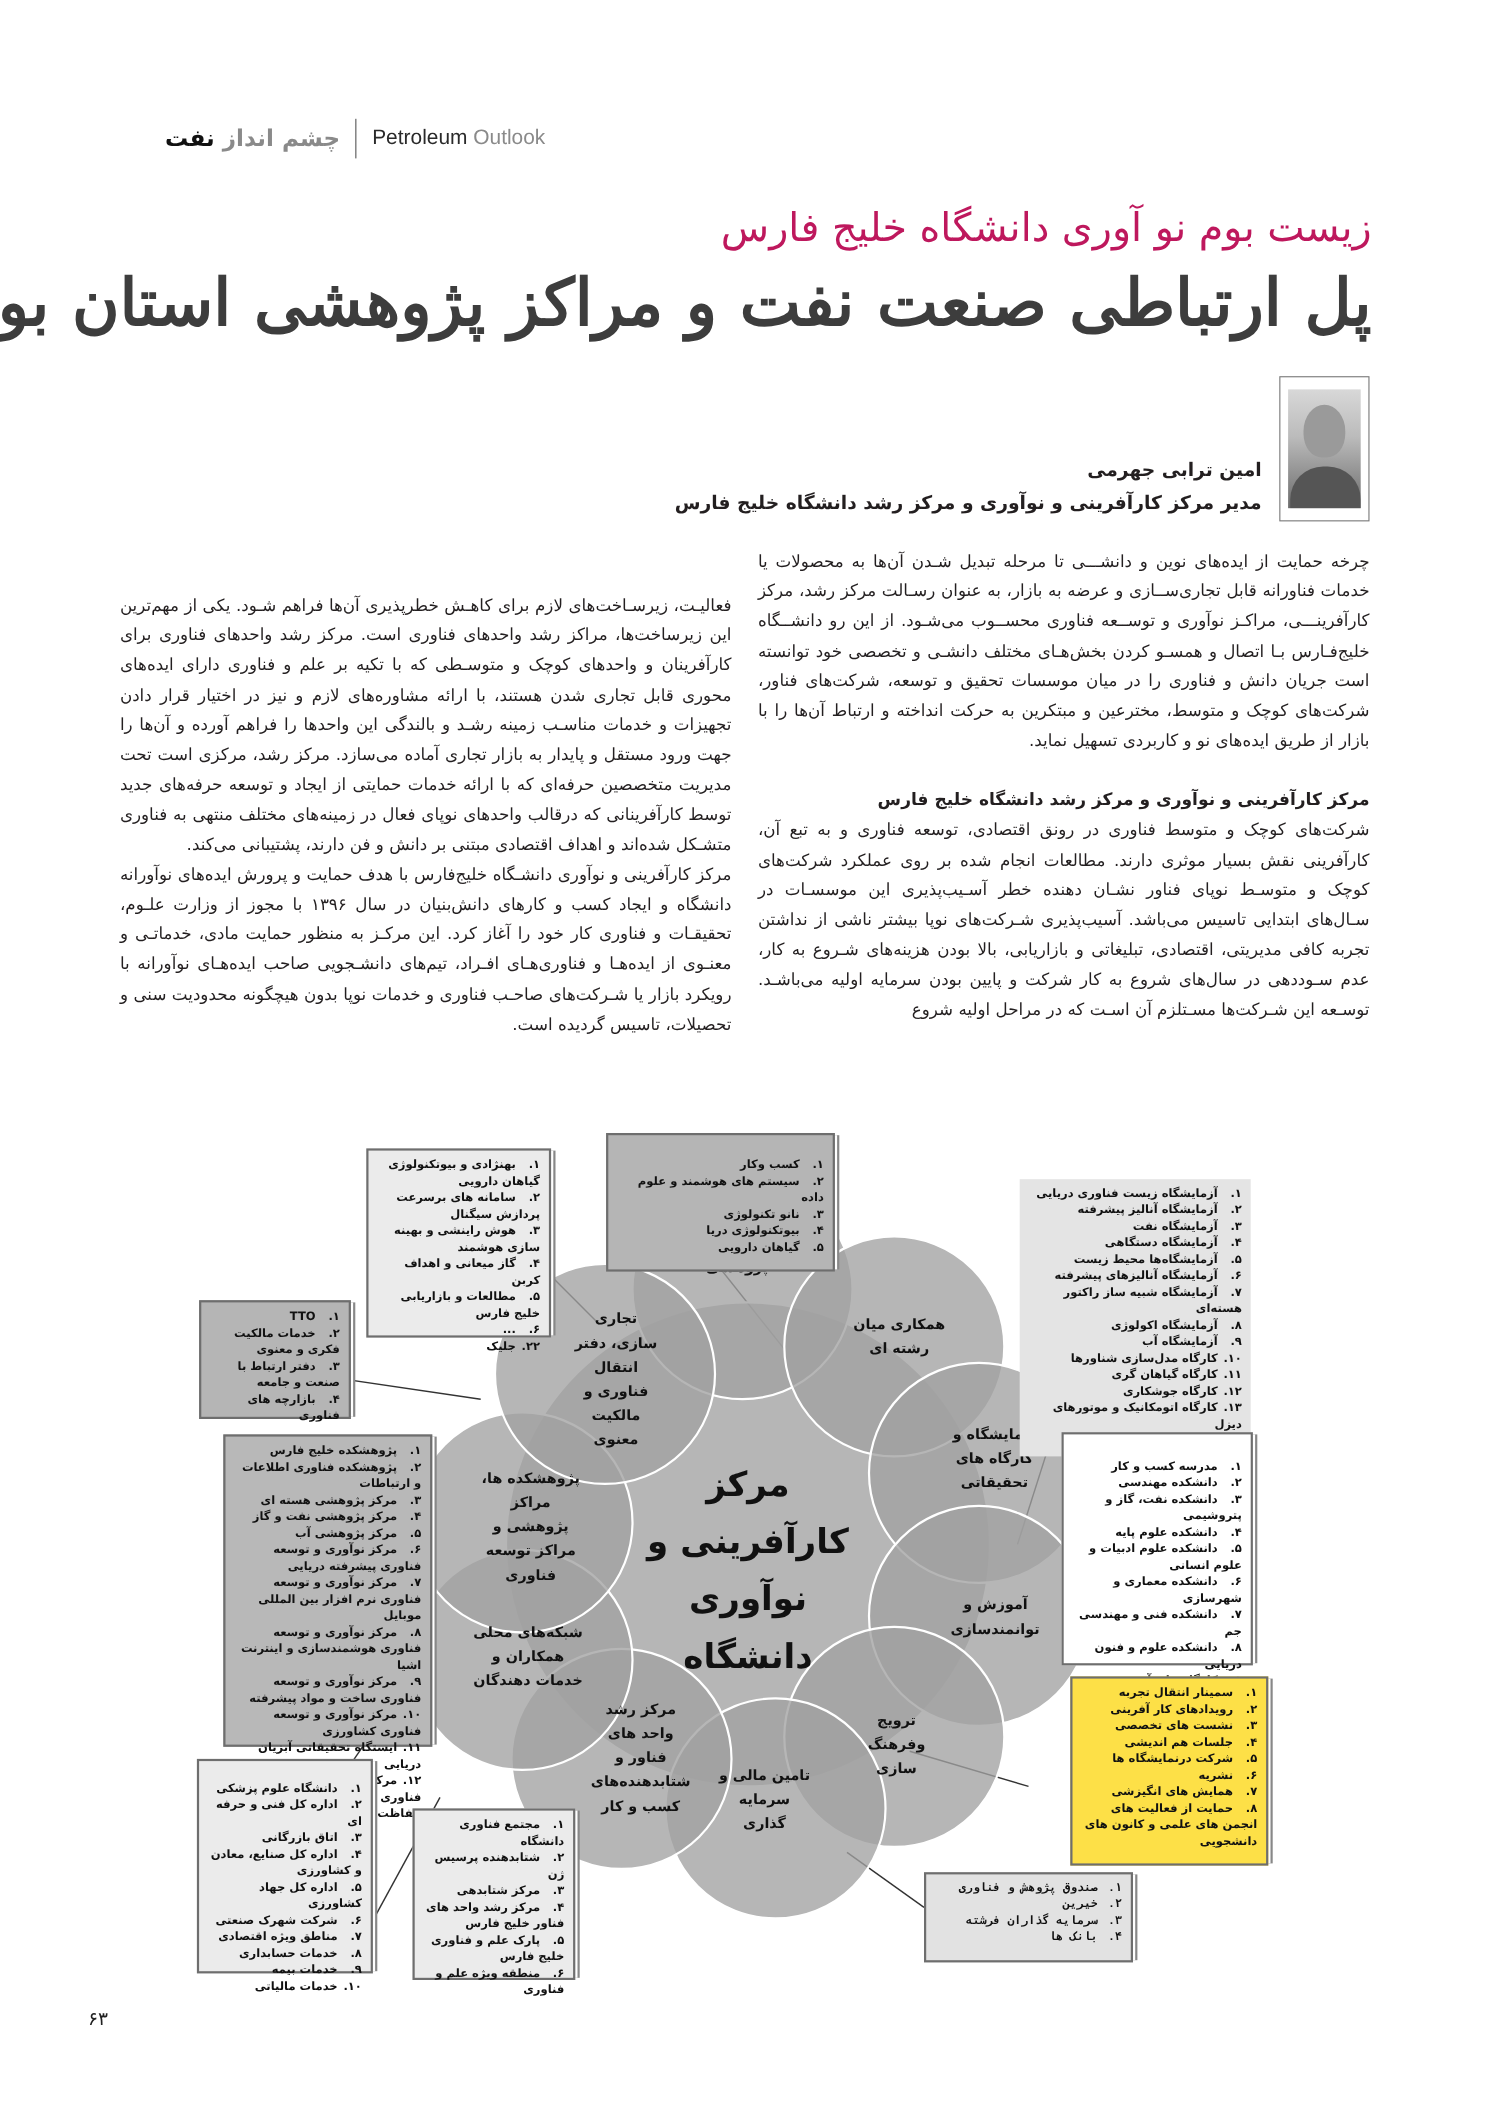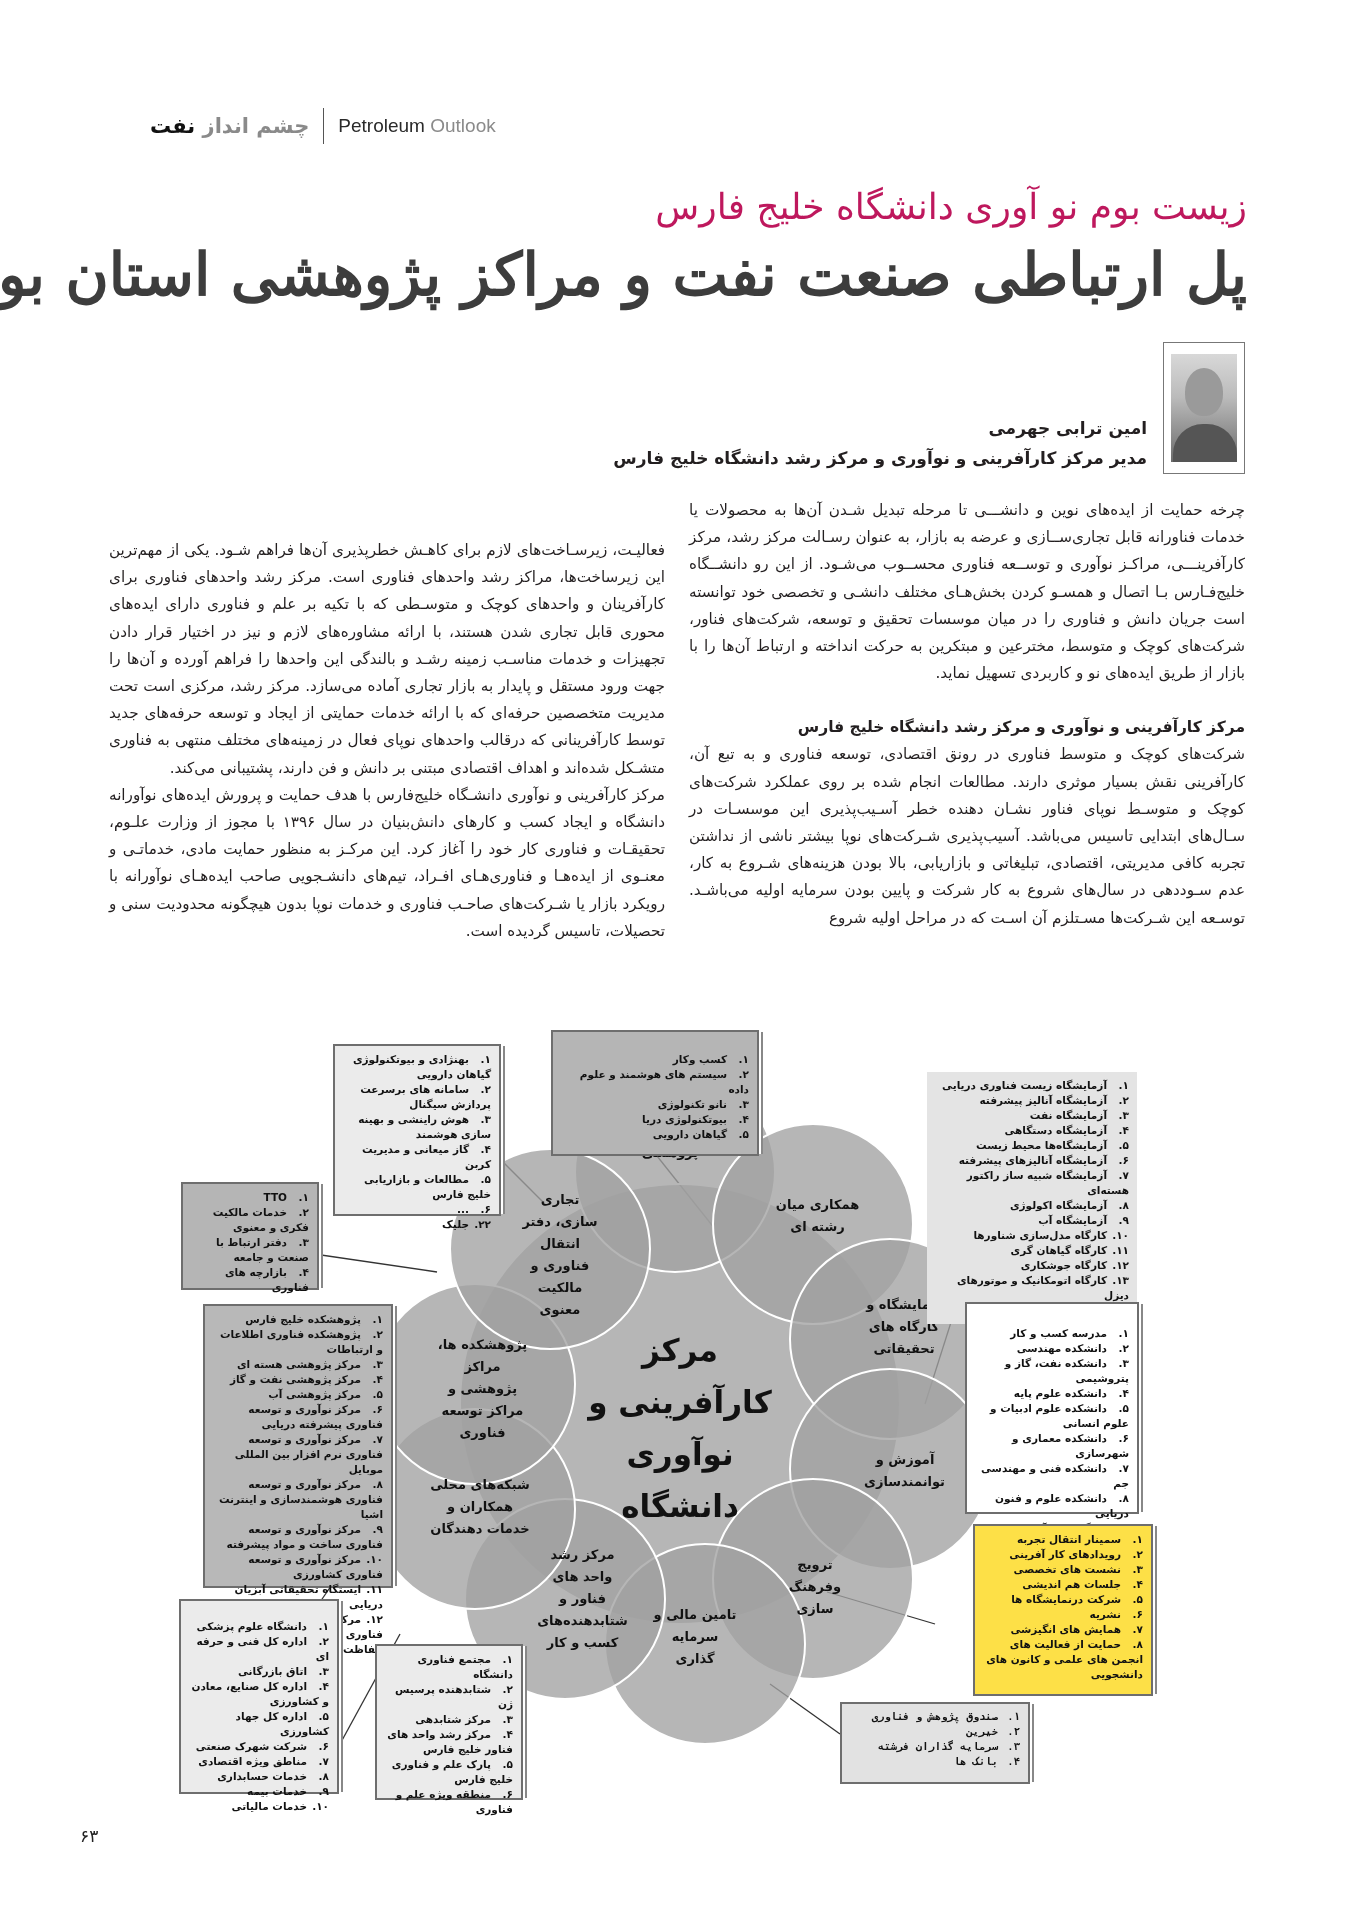--- a/index.html
+++ b/index.html
@@ -132,21 +132,21 @@
       <li><span class="n">۴.</span><span>بیوتکنولوژی دریا</span></li>
       <li><span class="n">۵.</span><span>گیاهان دارویی</span></li>
     </ol>
   </div>
 
   <div class="box light" style="left:158px;top:20px;width:168px;height:172px;">
     <ol>
       <li><span class="n">۱.</span><span>بهنژادی و بیوتکنولوژی گیاهان دارویی</span></li>
       <li><span class="n">۲.</span><span>سامانه های برسرعت پردازش سیگنال</span></li>
       <li><span class="n">۳.</span><span>هوش راینشی و بهینه سازی هوشمند</span></li>
-      <li><span class="n">۴.</span><span>گاز میعانی و مدیریت کربن</span></li>
+      <li><span class="n">۴.</span><span>گاز میعانی و اهداف کربن</span></li>
       <li><span class="n">۵.</span><span>مطالعات و بازاریابی خلیج فارس</span></li>
       <li><span class="n">۶.</span><span>...</span></li>
       <li><span class="n">۲۲.</span><span>جلیک</span></li>
     </ol>
   </div>
 
   <div class="box dark" style="left:6px;top:158px;width:138px;height:108px;">
     <ol>
       <li><span class="n">۱.</span><span>TTO</span></li>
       <li><span class="n">۲.</span><span>خدمات مالکیت فکری و معنوی</span></li>

